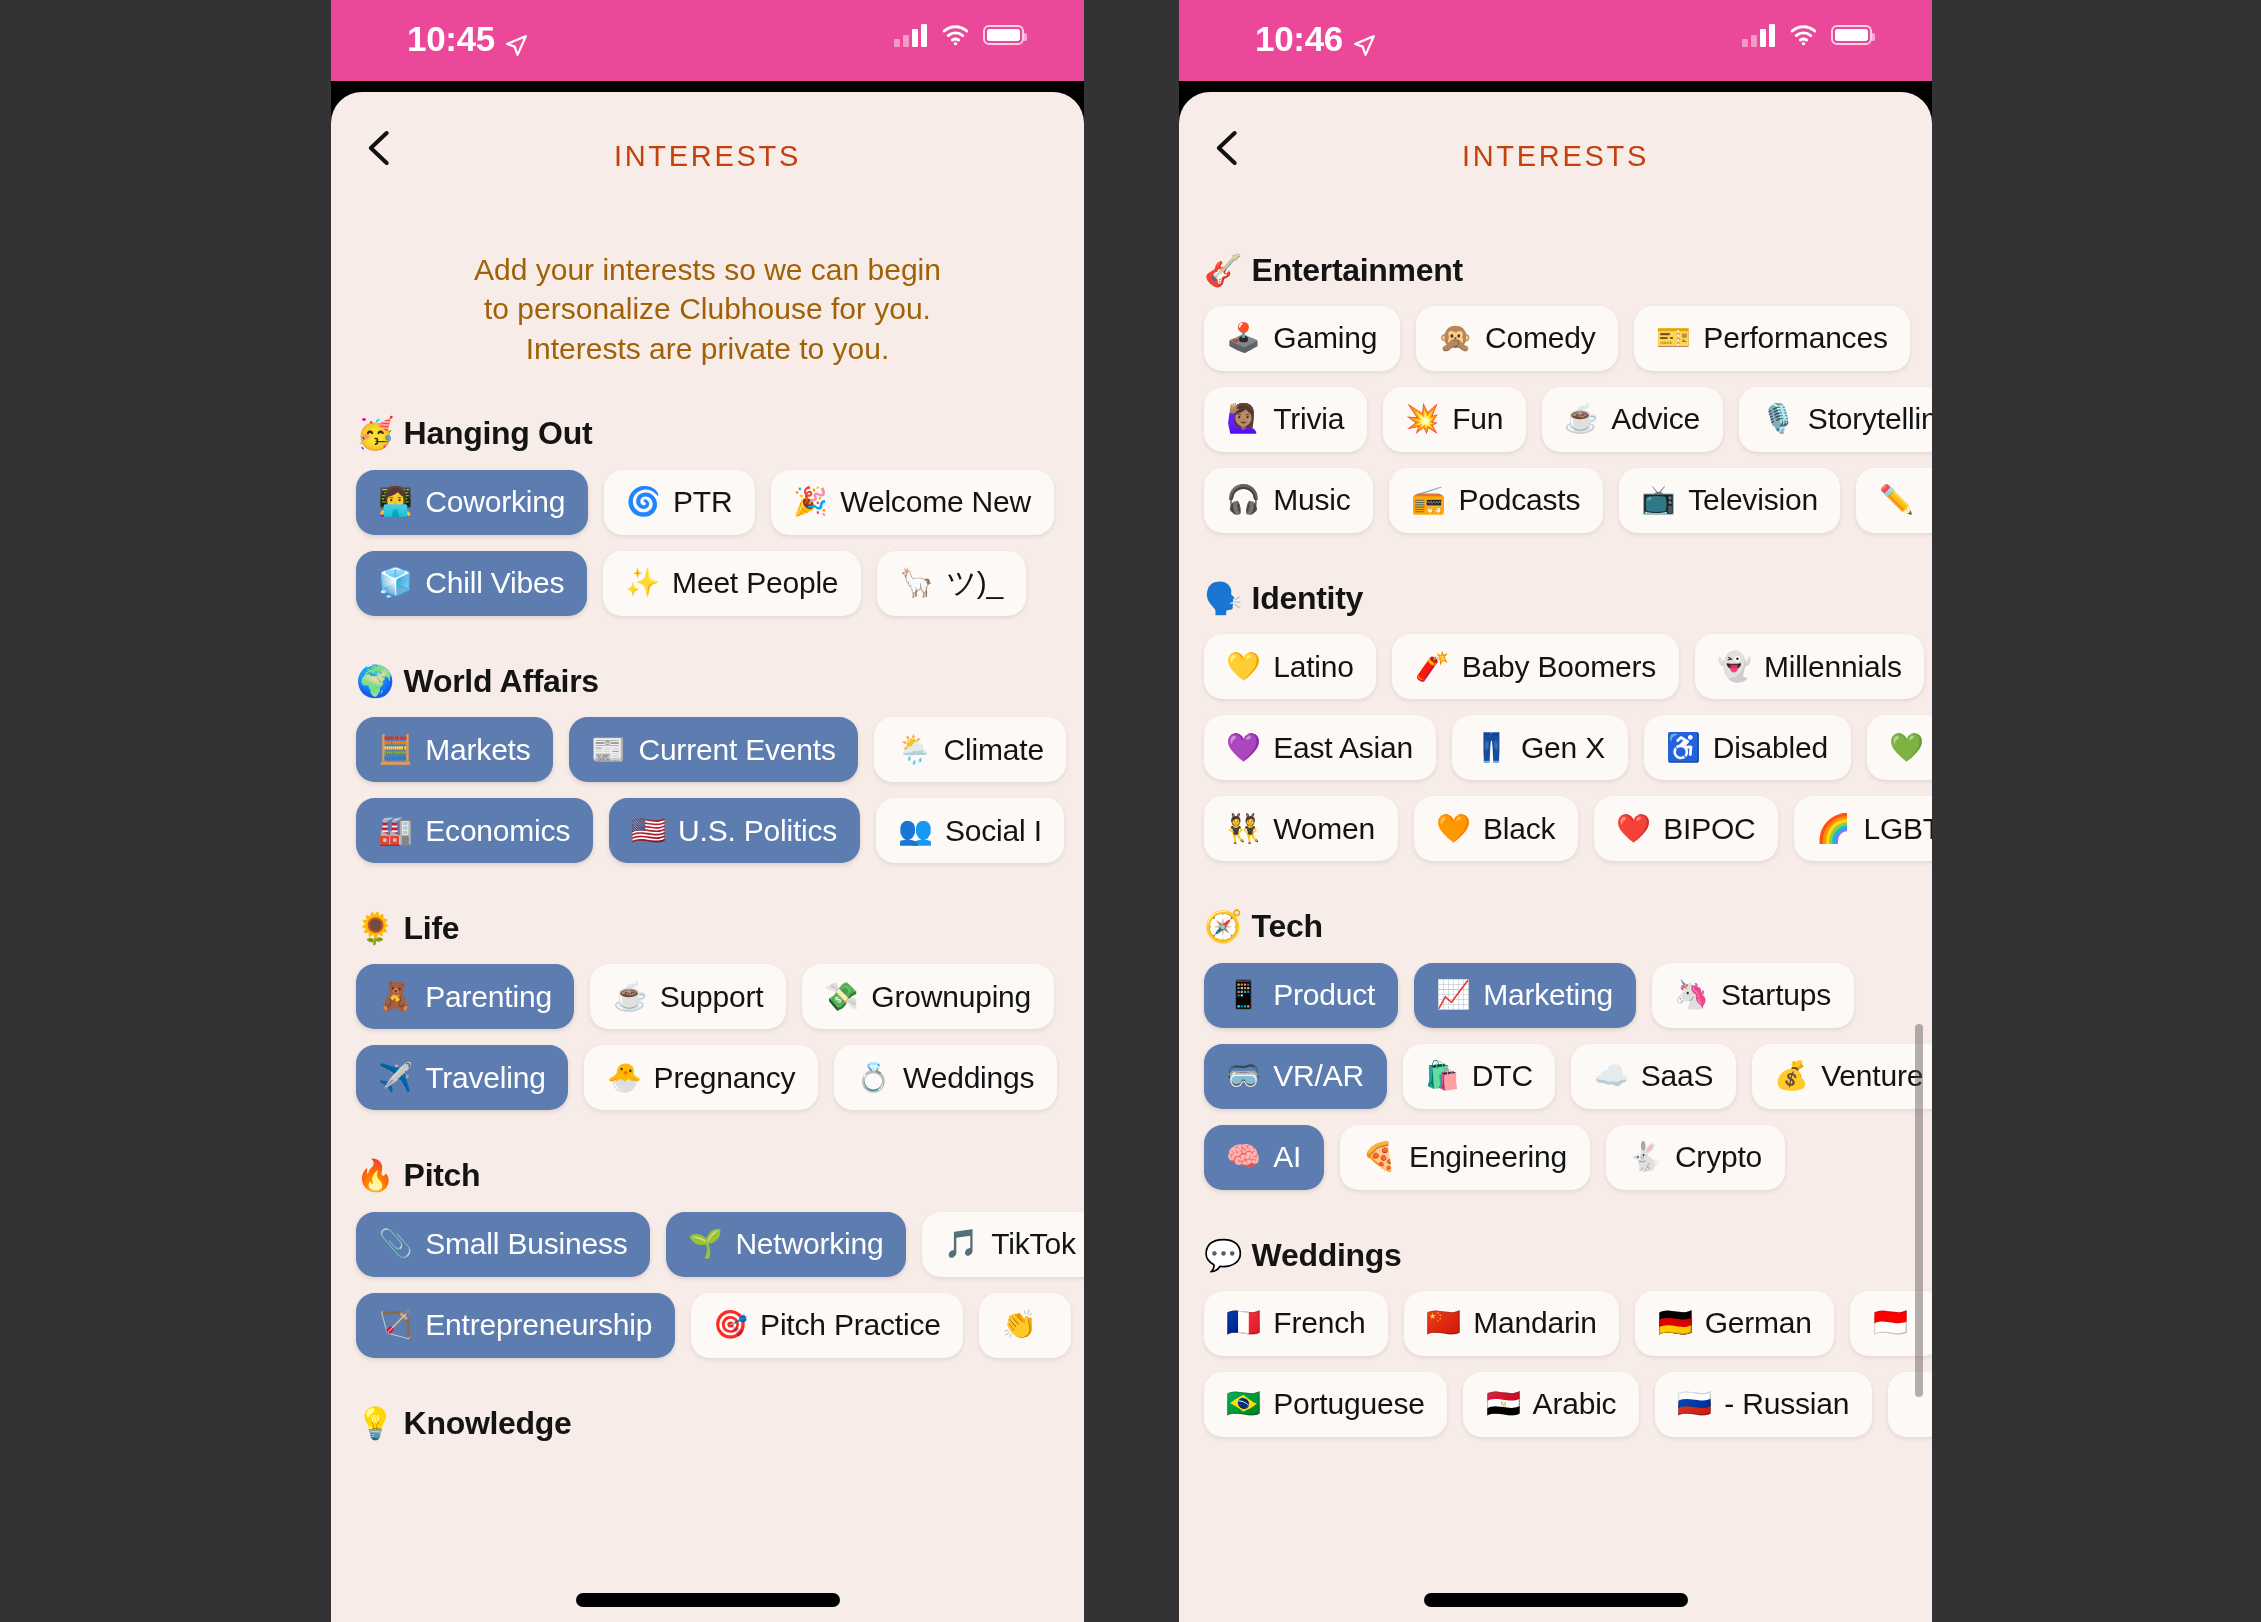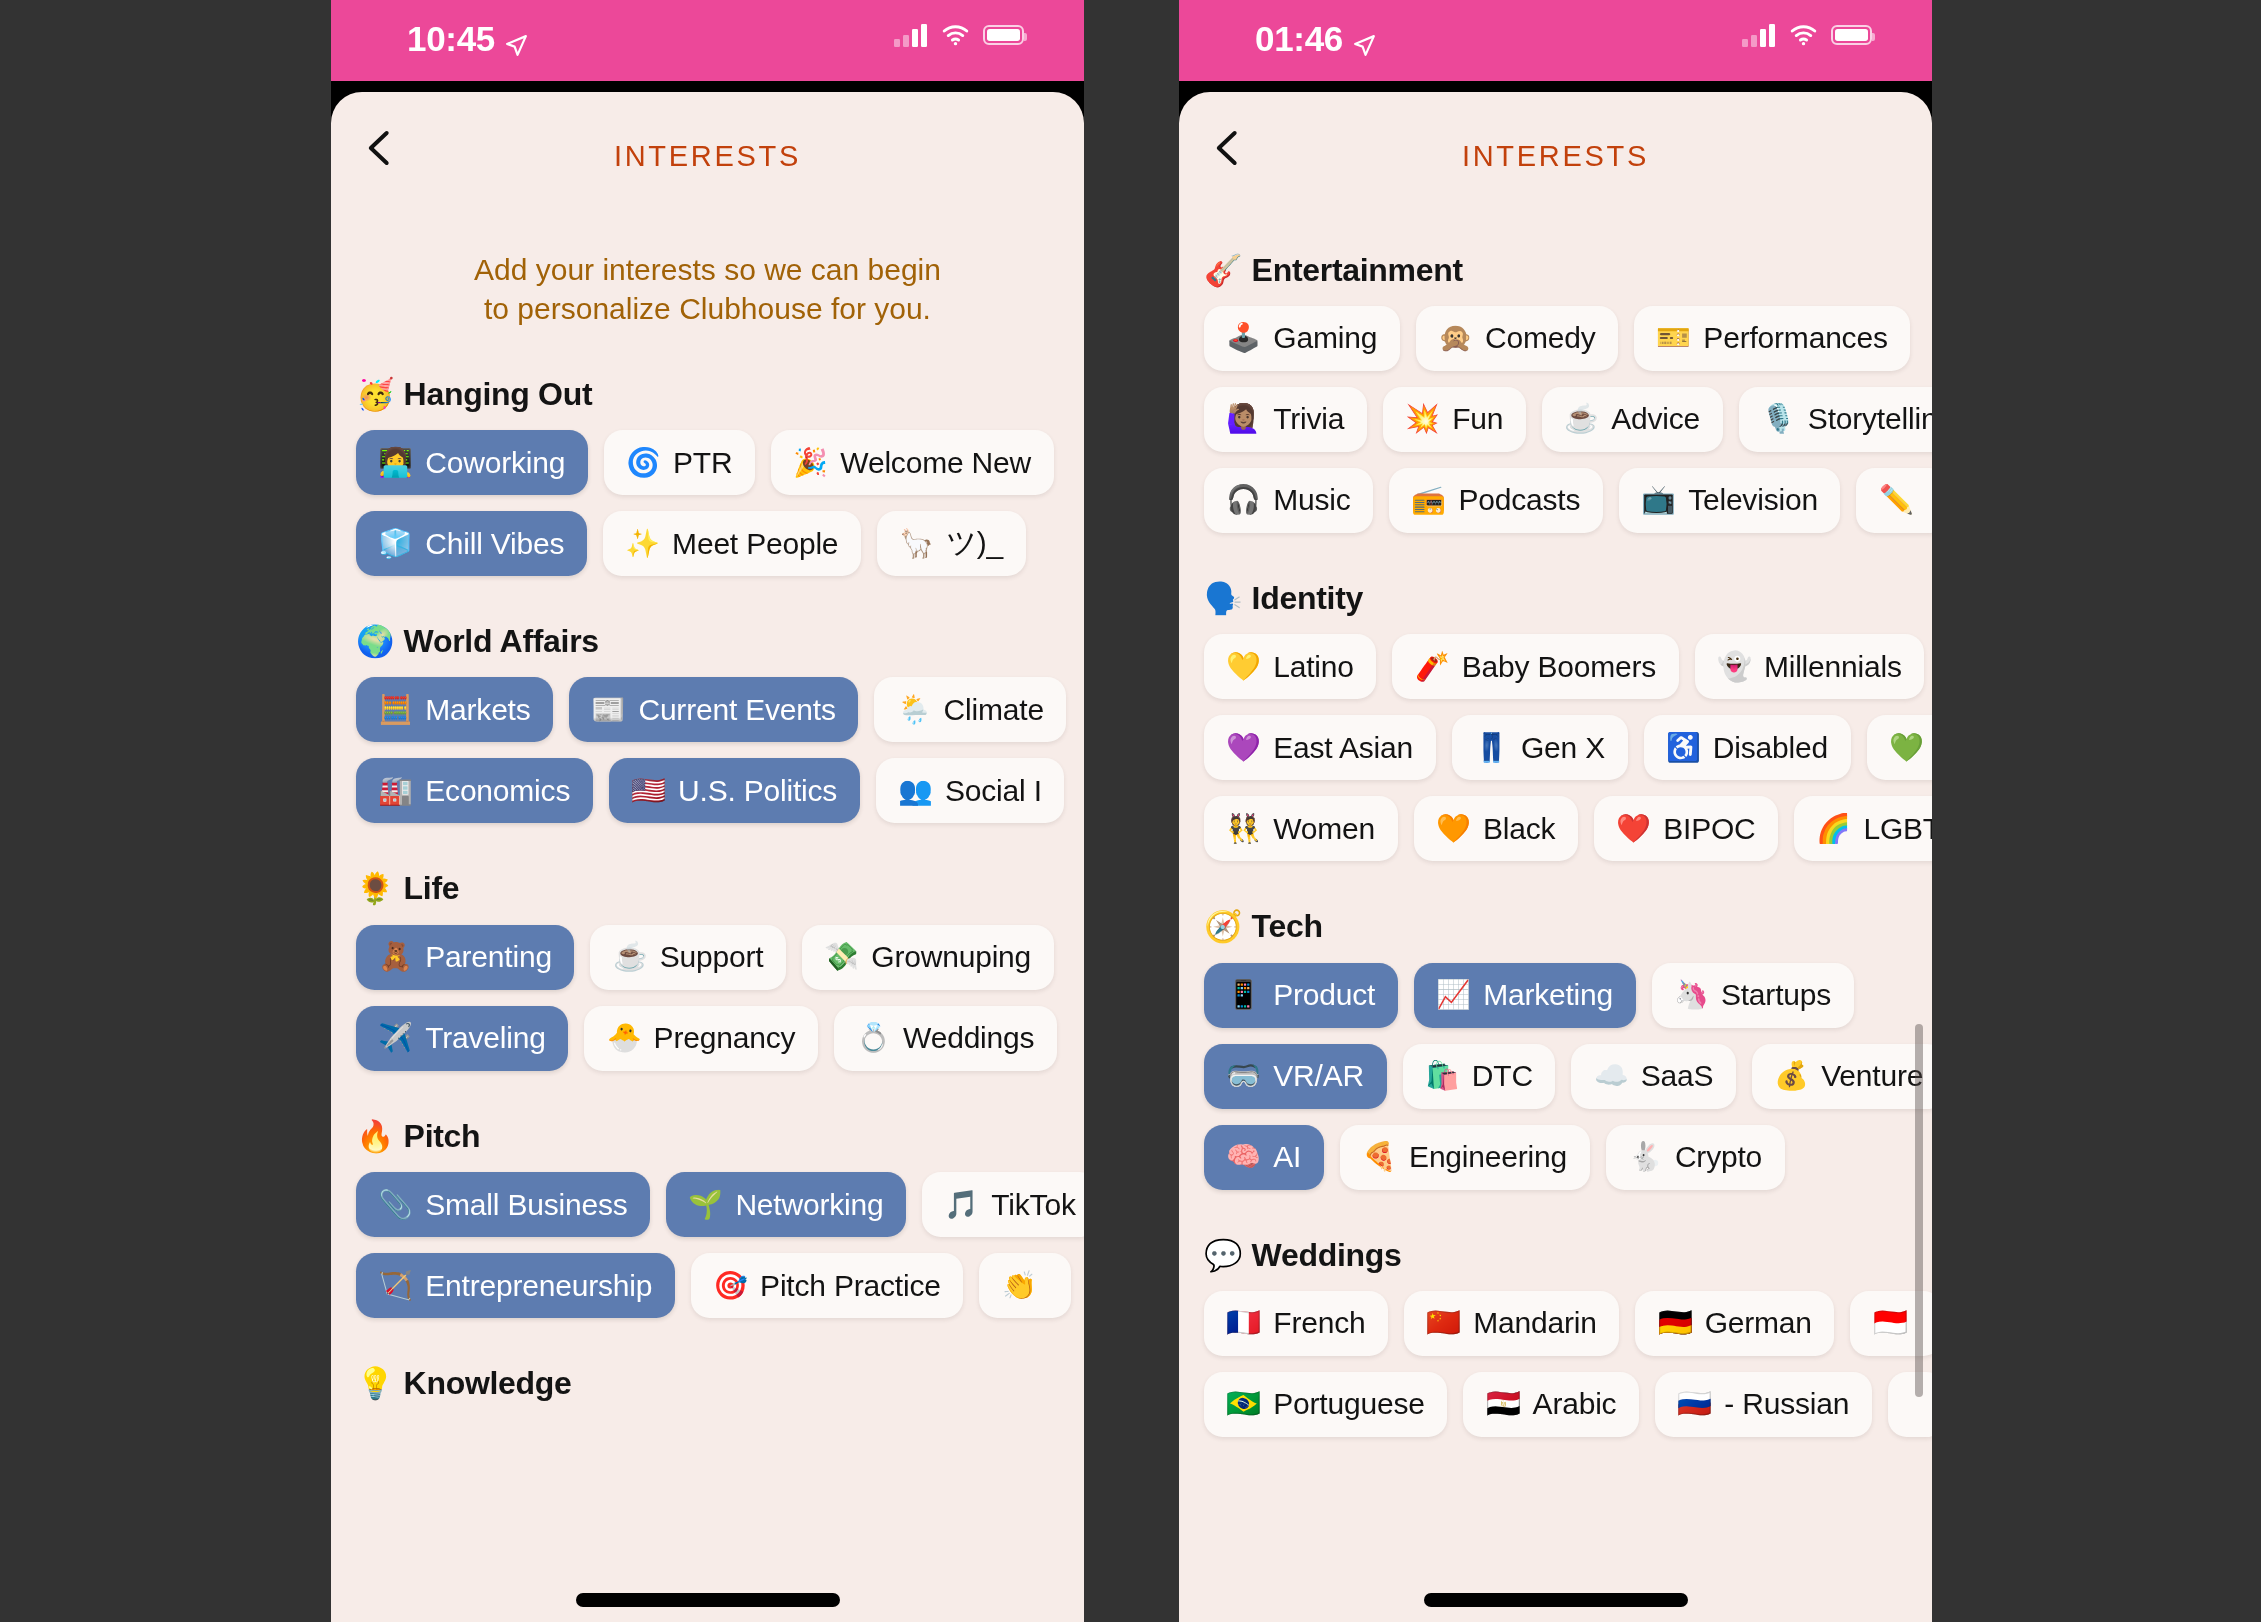--- a/index.html
+++ b/index.html
@@ -230,20 +230,21 @@
                   <path d="M16 3 6.5 12 16 21" fill="none" stroke="#111" stroke-width="2.4" stroke-linecap="round" stroke-linejoin="round"></path>
                 </svg>
             </span>
           </div>
           <div class="nav-title">INTERESTS</div>
         </div>
 
         <div class="intro">
           <div>Add your interests so we can begin</div>
           <div>to personalize Clubhouse for you.</div>
+          <div>Interests are private to you.</div>
         </div>
 
         <div id="left-sections">
             <div class="section">
               <div class="section-head">
                 <span class="emo">🥳</span>
                 <span>Hanging Out</span>
               </div>
               <div class="rows">
                 <div class="row">
@@ -396,21 +397,21 @@
       </div>
     </div>
 
     <div class="home-bar"></div>
   </div>
 
   <div class="phone" id="phone-right">
 
     <div class="statusbar">
       <div class="status-time">
-        <span>01:46</span>
+        <span>10:46</span>
         <span class="loc-arrow">
           <svg viewBox="0 0 24 24" width="25" height="25">
               <path d="M21 3 3 10.5l7.2 2.6L13 21z" fill="none" stroke="#fff" stroke-width="2.1" stroke-linejoin="round"></path>
             </svg>
         </span>
       </div>
       <div class="status-right">
         <span class="sig">
             <i></i>
             <i></i>

